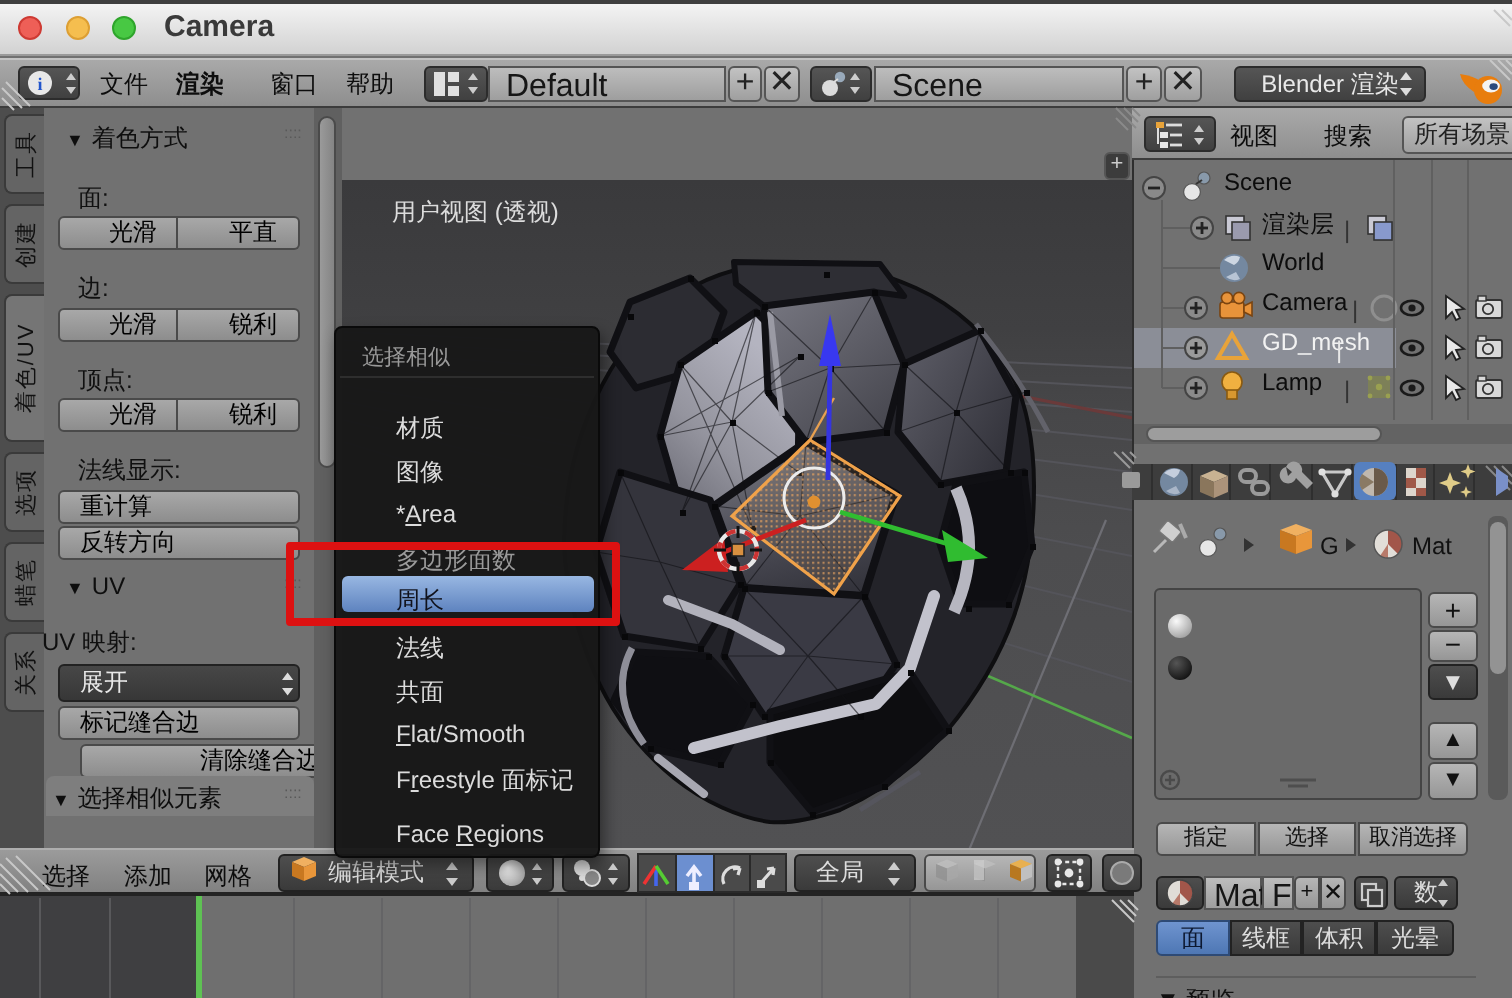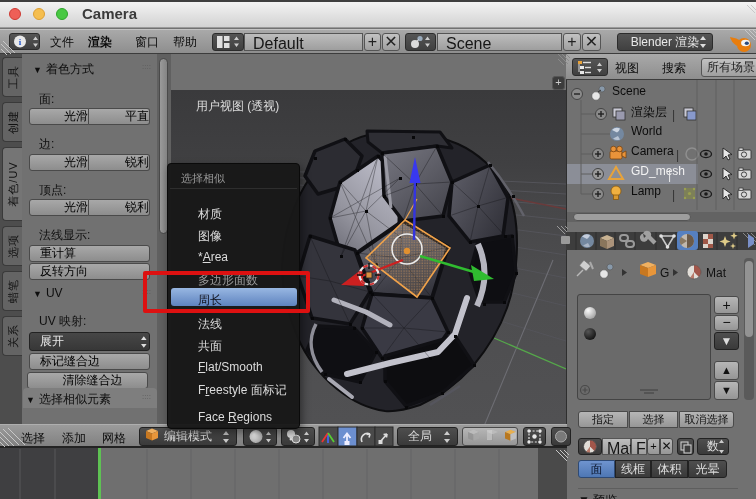--- a/index.html
+++ b/index.html
@@ -17,21 +17,21 @@
 .lbtn{position:absolute;background:linear-gradient(#c2c2c2,#9f9f9f);border:1px solid #555;border-radius:3px;color:#222;text-align:center;}
 
 #tabcol{left:0;top:54px;width:22px;height:370px;background:#4d4d4d;}
 .vtab{position:absolute;left:2px;width:20px;background:#646464;border:1px solid #3a3a3a;border-right:none;border-radius:4px 0 0 4px;color:#111;font-size:11px;}
 .vtab.act{background:#757575;}
 .vtab span{position:absolute;left:50%;top:50%;transform:translate(-50%,-50%) rotate(-90deg);white-space:nowrap;letter-spacing:1px;}
 #shelf{left:22px;top:54px;width:135px;height:370px;background:#717171;}
 .phead{position:absolute;left:6px;font-size:12px;color:#0e0e0e;}
 .phead .tri{font-size:9px;margin-right:4px;}
 .plabel{position:absolute;left:17px;font-size:12px;color:#101010;}
-.btn{position:absolute;background:linear-gradient(#a8a8a8,#8d8d8d);border:1px solid #4a4a4a;color:#000;font-size:12px;text-align:right;line-height:15px;height:17px;padding-left:15px;}
+.btn{position:absolute;background:linear-gradient(#a8a8a8,#8d8d8d);border:1px solid #4a4a4a;color:#000;font-size:12px;text-align:center;line-height:15px;height:17px;padding-left:15px;}
 .btnl{border-radius:3px 0 0 3px;}
 .btnr{border-radius:0 3px 3px 0;border-left:none;}
 .btna{border-radius:3px;}
 .dots{position:absolute;color:#5a5a5a;font-size:8px;letter-spacing:0px;}
 
 #vscroll{left:157px;top:54px;width:14px;height:370px;background:#606060;}
 #vscroll .thumb{position:absolute;left:2px;top:4px;width:9px;height:176px;background:linear-gradient(90deg,#9a9a9a,#848484);border:1px solid #4a4a4a;border-radius:5px;}
 
 #viewport{left:171px;top:54px;width:395px;height:370px;background:linear-gradient(180deg,#3a3a3c 0%,#404042 20%,#474749 32%,#4d4d4f 50%,#525254 100%);overflow:hidden;margin-top:36px;}
 
@@ -116,24 +116,24 @@
 <div class="btn btnl" style="left:29px;top:154px;width:60px;">光滑</div>
 <div class="btn btnr" style="left:89px;top:154px;width:61px;">锐利</div>
 <div class="plabel" style="left:39px;top:182px;">顶点:</div>
 <div class="btn btnl" style="left:29px;top:199px;width:60px;">光滑</div>
 <div class="btn btnr" style="left:89px;top:199px;width:61px;">锐利</div>
 <div class="plabel" style="left:39px;top:227px;">法线显示:</div>
 <div class="btn btna" style="left:29px;top:245px;width:121px;text-align:left;padding-left:10px;">重计算</div>
 <div class="btn btna" style="left:29px;top:263px;width:121px;text-align:left;padding-left:10px;">反转方向</div>
 <div class="phead" style="left:33px;top:286px;"><span class="tri">▼</span>UV</div>
 <div class="dots" style="left:142px;top:287px;">::::</div>
-<div class="plabel" style="left:39px;top:313px;">UV 映射:</div>
+<div class="plabel" style="left:21px;top:313px;">UV 映射:</div>
 <div style="position:absolute;left:29px;top:332px;width:121px;height:19px;background:linear-gradient(#474747,#373737);border:1px solid #222;border-radius:3px;color:#e8e8e8;font-size:12px;line-height:17px;padding-left:10px;">展开</div>
 <div class="btn btna" style="left:29px;top:353px;width:121px;text-align:left;padding-left:10px;">标记缝合边</div>
-<div class="btn btna" style="left:27px;top:372px;width:121px;text-align:center;padding-left:10px;">清除缝合边</div>
+<div class="btn btna" style="left:40px;top:372px;width:121px;text-align:right;padding-left:10px;">清除缝合边</div>
 <div style="position:absolute;left:23px;top:388px;width:134px;height:20px;background:#7e7e7e;border-radius:4px 4px 0 0;"></div>
 <div class="phead" style="left:26px;top:391px;"><span class="tri">▼</span>选择相似元素</div>
 <div class="dots" style="left:142px;top:392px;">::::</div>
 
 <div id="vscroll" class="abs">
     <div class="thumb"></div>
   </div>
 
 <div id="viewport" class="abs">
 <svg width="395" height="370" viewBox="171 54 395 370">

